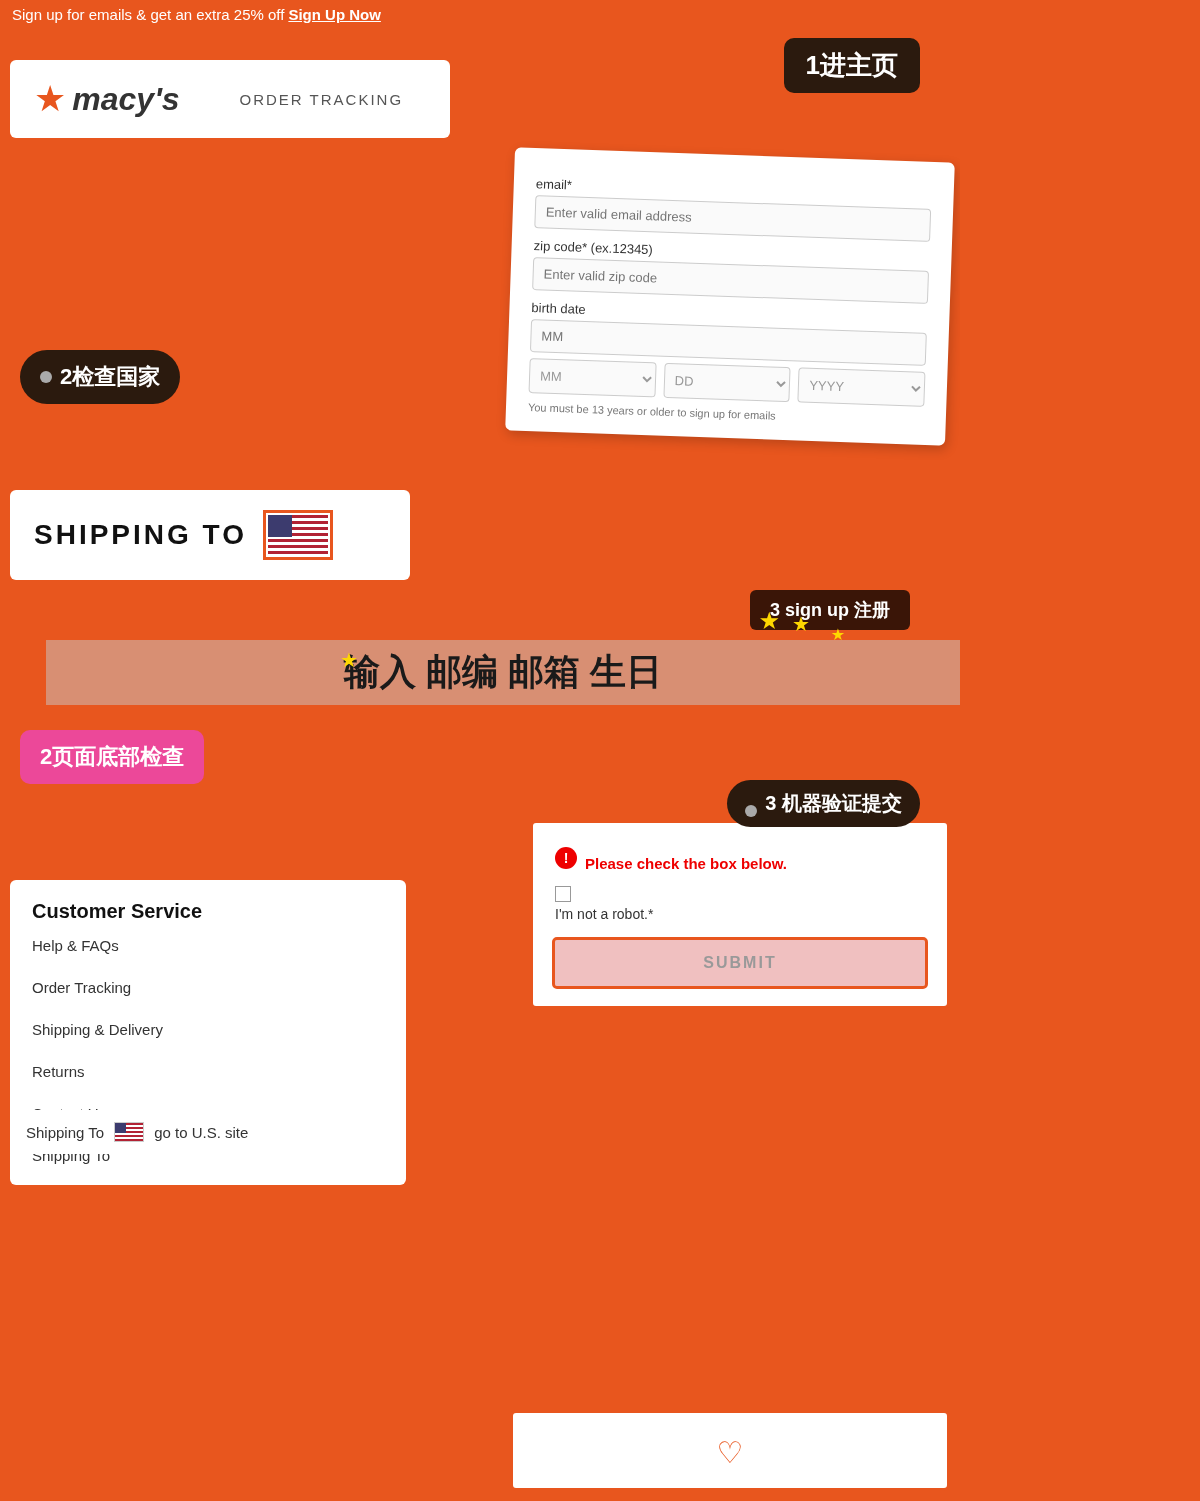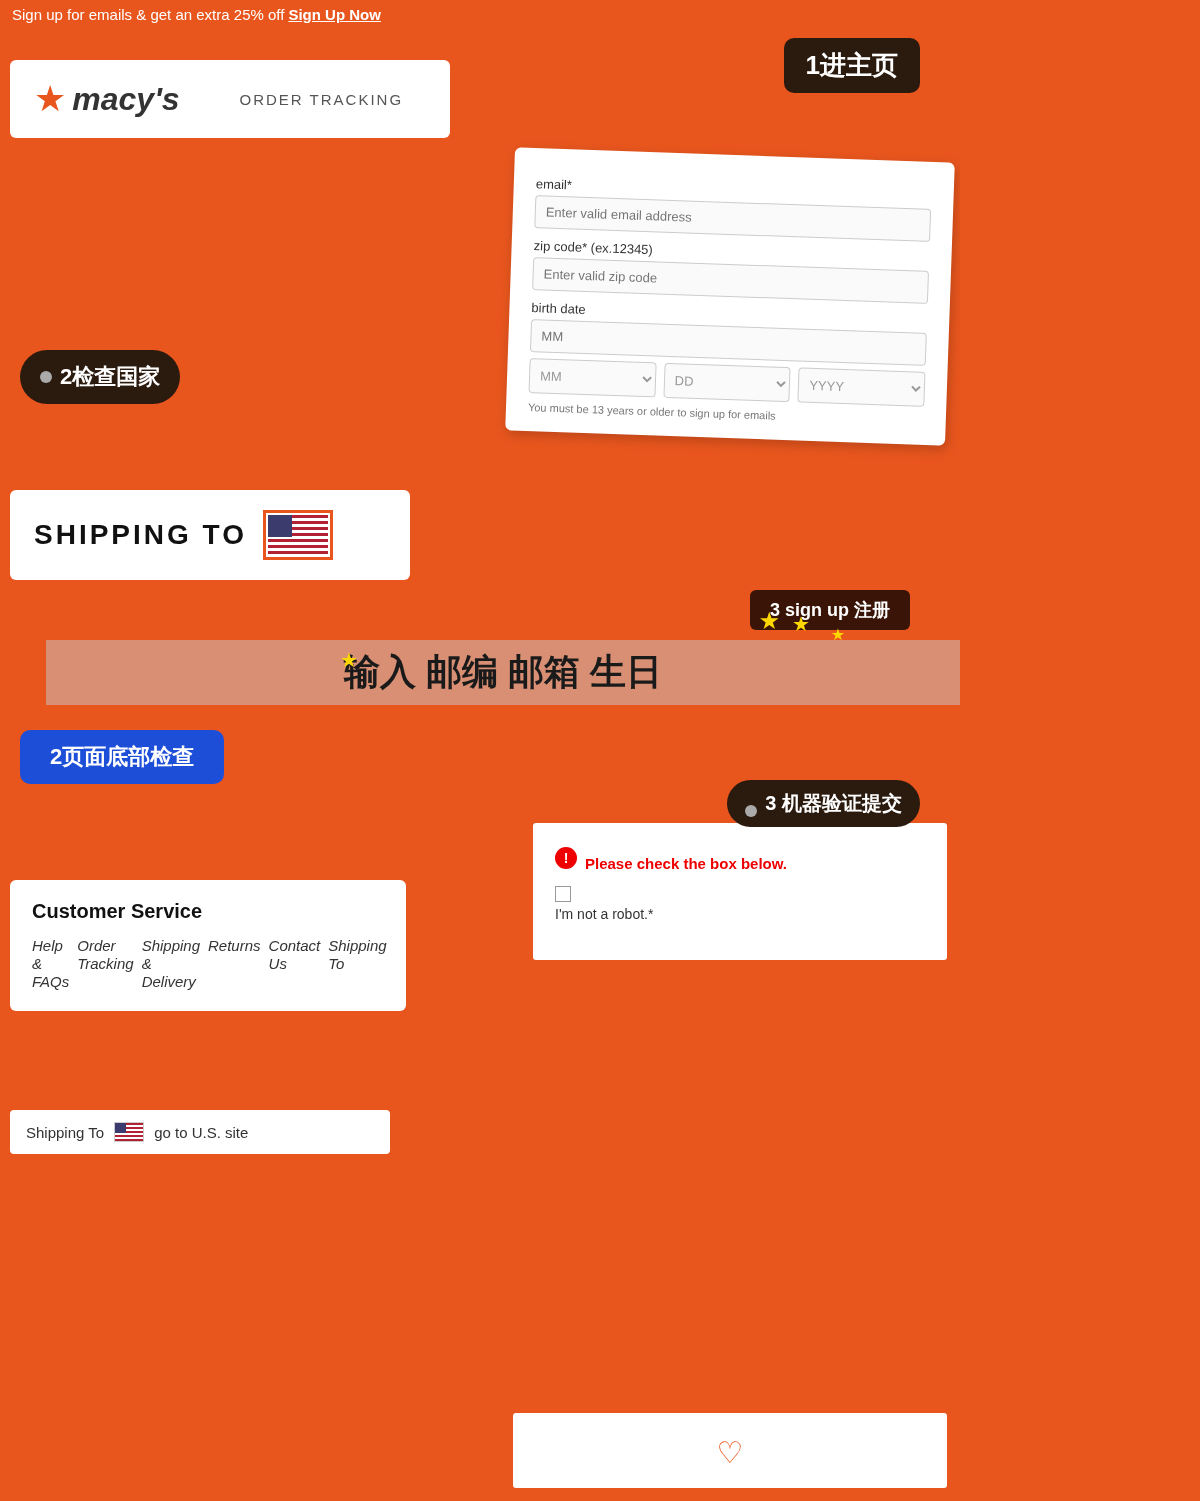--- a/index.html
+++ b/index.html
@@ -228,25 +228,25 @@
       background: rgba(200,200,200,0.5);
       padding: 8px 0;
       margin-left: 46px;
     }
 
     
     .step-label-2b {
       position: absolute;
       top: 730px;
       left: 20px;
-      background: #1d4ed8;
+      background: #ec4899;
       color: white;
       font-size: 22px;
       font-weight: bold;
-      padding: 12px 30px;
+      padding: 12px 20px;
       border-radius: 10px;
       z-index: 10;
     }
 
     
     .step-label-3b {
       position: absolute;
       top: 780px;
       right: 40px;
       background: #2b1a0e;
@@ -350,23 +350,22 @@
     }
     .cs-title {
       font-size: 20px;
       font-weight: bold;
       color: #111;
       margin-bottom: 14px;
     }
     .cs-links {
       list-style: none;
       display: flex;
-      flex-direction: row;
-      gap: 8px;
-      font-style: italic;
+      flex-direction: column;
+      gap: 24px;
     }
     .cs-links li a {
       color: #333;
       text-decoration: none;
       font-size: 15px;
     }
 
     
     .shipping-footer-row {
       position: absolute;
@@ -548,20 +547,21 @@
 
 <div class="captcha-card">
   <div class="captcha-error">
     <div class="error-icon">!</div>
     <span class="error-text">Please check the box below.</span>
   </div>
   <div class="robot-row">
     <div class="robot-checkbox"></div>
     <span class="robot-label">I'm not a robot.*</span>
   </div>
+  <button class="submit-btn">SUBMIT</button>
 </div>
 
 <div class="customer-service-section">
   <div class="cs-title">Customer Service</div>
   <ul class="cs-links">
     <li><a href="#">Help &amp; FAQs</a></li>
     <li><a href="#">Order Tracking</a></li>
     <li><a href="#">Shipping &amp; Delivery</a></li>
     <li><a href="#">Returns</a></li>
     <li><a href="#">Contact Us</a></li>

